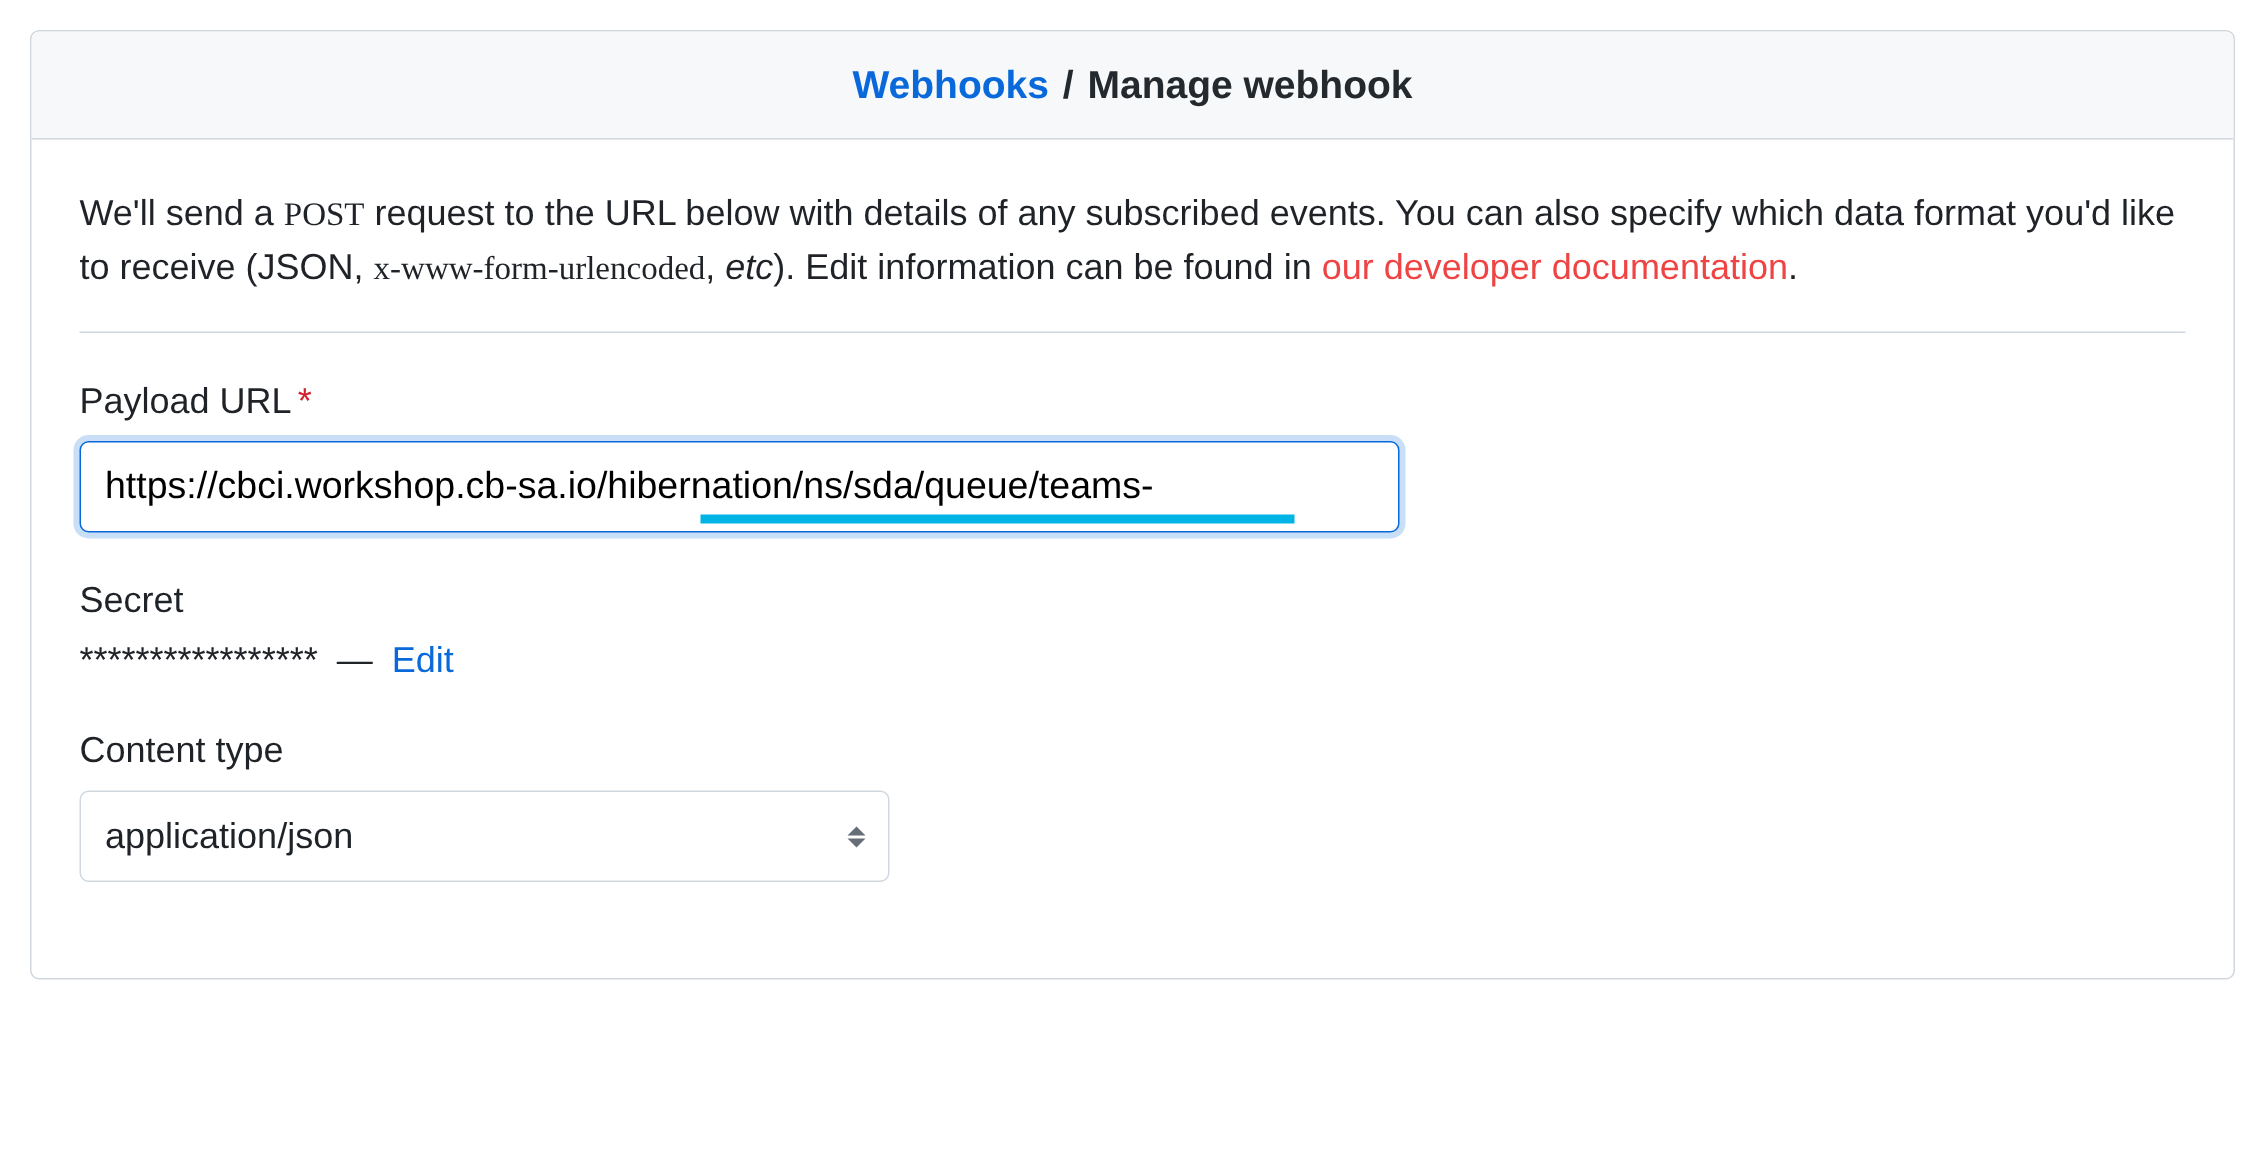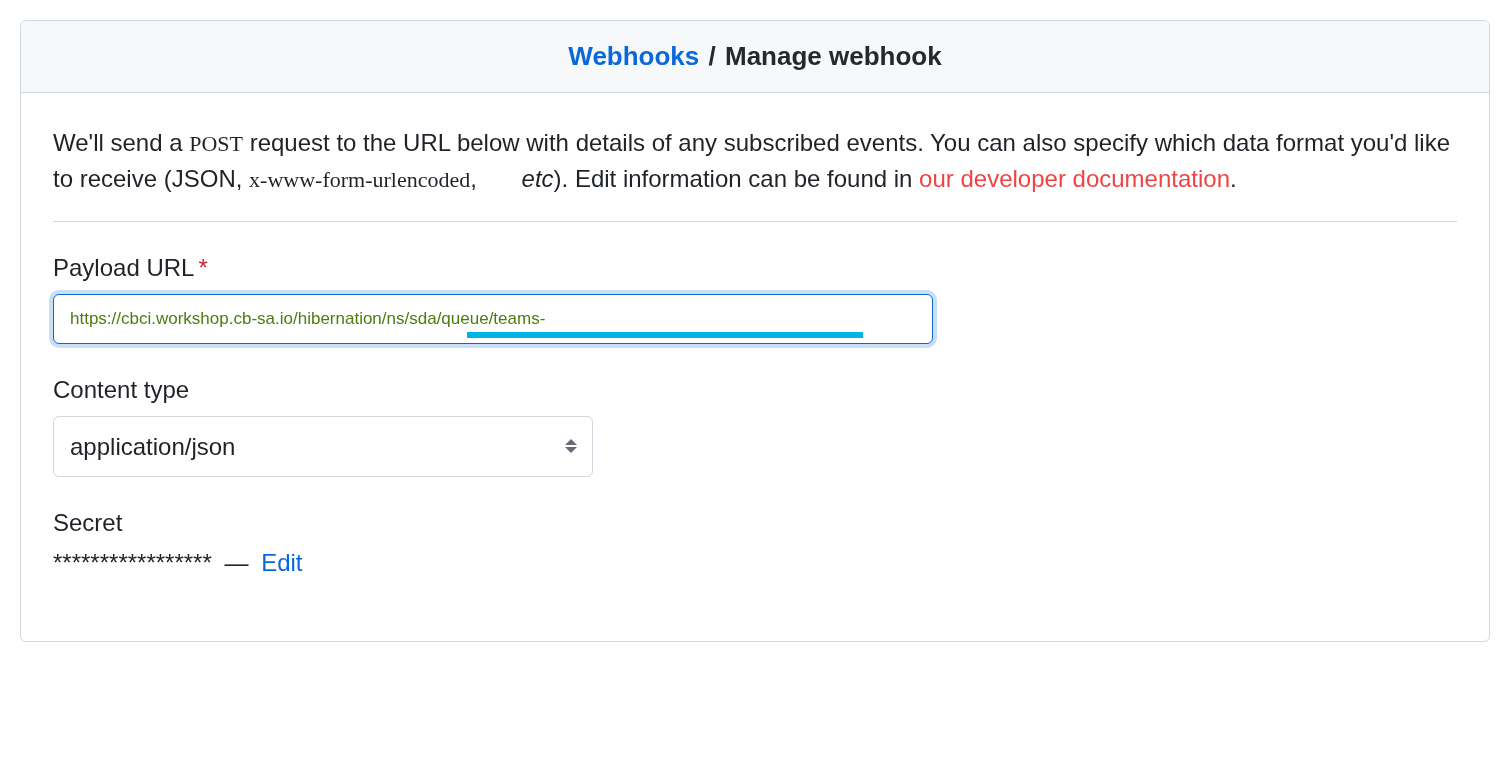--- a/index.html
+++ b/index.html
@@ -46,21 +46,20 @@
       font-size: 24px;
       line-height: 1.5;
       color: #1f2328;
       margin-bottom: 24px;
     }
     .description code {
       font-family: Liberation Serif, serif;
       font-size: 22px;
     }
     .description em {
-      margin-left: 38px;
     }
     .description a {
       color: #ef4444;
       text-decoration: none;
     }
     hr.divider {
       border: none;
       border-top: 1px solid #d0d7de;
       margin: 24px 0 32px 0;
     }
@@ -78,27 +77,27 @@
       color: #cf222e;
       margin-left: 4px;
     }
     .input-wrapper {
       position: relative;
       width: 880px;
     }
     .text-input {
       width: 100%;
       padding: 12px 16px;
-      font-size: 17px;
+      font-size: 25px;
       line-height: 1.4;
       border: 1px solid #0969da;
       border-radius: 6px;
       outline: none;
       box-shadow: 0 0 0 4px rgba(9,105,218,0.22);
-      color: #4d7c0f;
+      color: #000000;
       font-family: inherit;
     }
     .highlight-underline {
       position: absolute;
       height: 6px;
       background: #00b4e6;
       bottom: 6px;
       left: 414px;
       width: 396px;
       pointer-events: none;
@@ -173,39 +172,39 @@
 
     <hr class="divider">
 
     <div class="form-group">
       <label class="form-label">
         <span>Payload URL</span><span class="required-star">*</span>
       </label>
       <div class="input-wrapper">
         <input type="text" class="text-input" value="https://cbci.workshop.cb-sa.io/hibernation/ns/sda/queue/teams-" style="">
         <div class="highlight-underline"></div>
+      </div>
+    </div>
+
+    <div class="form-group">
+      <label class="form-label">Secret</label>
+      <div class="secret-row">
+        <span>*****************</span>
+        <span class="dash">—</span>
+        <a class="edit-link">Edit</a>
       </div>
     </div>
 
     <div class="form-group">
       <label class="form-label">Content type</label>
       <div class="select-wrapper">
         <select class="select-input">
           <option>application/json</option>
         </select>
         <div class="select-caret">
           <div class="caret-up"></div>
           <div class="caret-down"></div>
         </div>
       </div>
     </div>
 
-    <div class="form-group">
-      <label class="form-label">Secret</label>
-      <div class="secret-row">
-        <span>*****************</span>
-        <span class="dash">—</span>
-        <a class="edit-link">Edit</a>
-      </div>
-    </div>
-
   </div>
 </div>
 
 </body></html>

